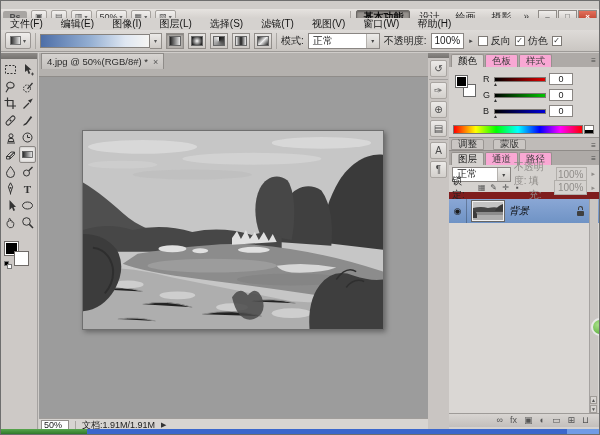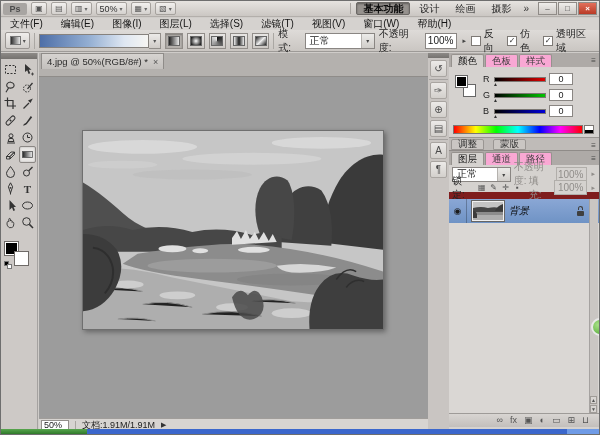--- a/index.html
+++ b/index.html
@@ -1,21 +1,21 @@
 <!DOCTYPE html>
 <html><head>
 <meta charset="utf-8">
 <style>
   * { box-sizing: border-box; margin: 0; padding: 0; }
   html,body { width:600px; height:435px; }
   body { font-family: "Liberation Sans", "DejaVu Sans", sans-serif; font-size:11px; color:#1a1a1a; }
   .window { position:relative; width:600px; height:435px; overflow:hidden; background:#cfccc9; border:1px solid #6e6e6e; }
 
   
-  .appbar { position:absolute; left:0; top:0; width:598px; height:16px;
+  .appbar { position:absolute; left:0; top:8px; width:598px; height:16px;
     background:linear-gradient(#e6e3e0,#cbc7c3); border-bottom:1px solid #b3afab;
     display:flex; align-items:center; padding:0 2px; gap:4px; }
   .ps-logo { width:24px; height:12px; background:#a8a5a2; color:#4c4c4c; font-weight:bold;
     font-size:9px; display:flex; align-items:center; justify-content:center; border-radius:2px; }
   .abtn { height:13px; min-width:16px; border:1px solid #a6a29e; border-radius:2px;
     background:linear-gradient(#f2f0ee,#d4d1ce); color:#555; font-size:8px;
     display:flex; align-items:center; justify-content:center; padding:0 3px; gap:2px; }
   .abtn .ar { font-size:6px; color:#666; }
   .zoombtn { font-size:9px; color:#333; }
   .ws-group { margin-left:auto; display:flex; align-items:center; gap:2px; }
@@ -292,21 +292,20 @@
     <div class="cbx checked">
       <span class="box">
           <span class="mark">✓</span>
         </span>
       <span class="olabel">仿色</span>
     </div>
     <div class="cbx checked">
       <span class="box">
           <span class="mark">✓</span>
         </span>
-      <span class="olabel">透明区域</span>
     </div>
   </div>
 
   <div class="toolpanel">
     <div class="tp-head"></div>
     <div class="tools">
       <div class="tool">
         <svg width="13" height="13">
             <rect x="1.5" y="2.5" width="10" height="8" fill="none" stroke="#333" stroke-dasharray="2 1.5"></rect>
           </svg>

